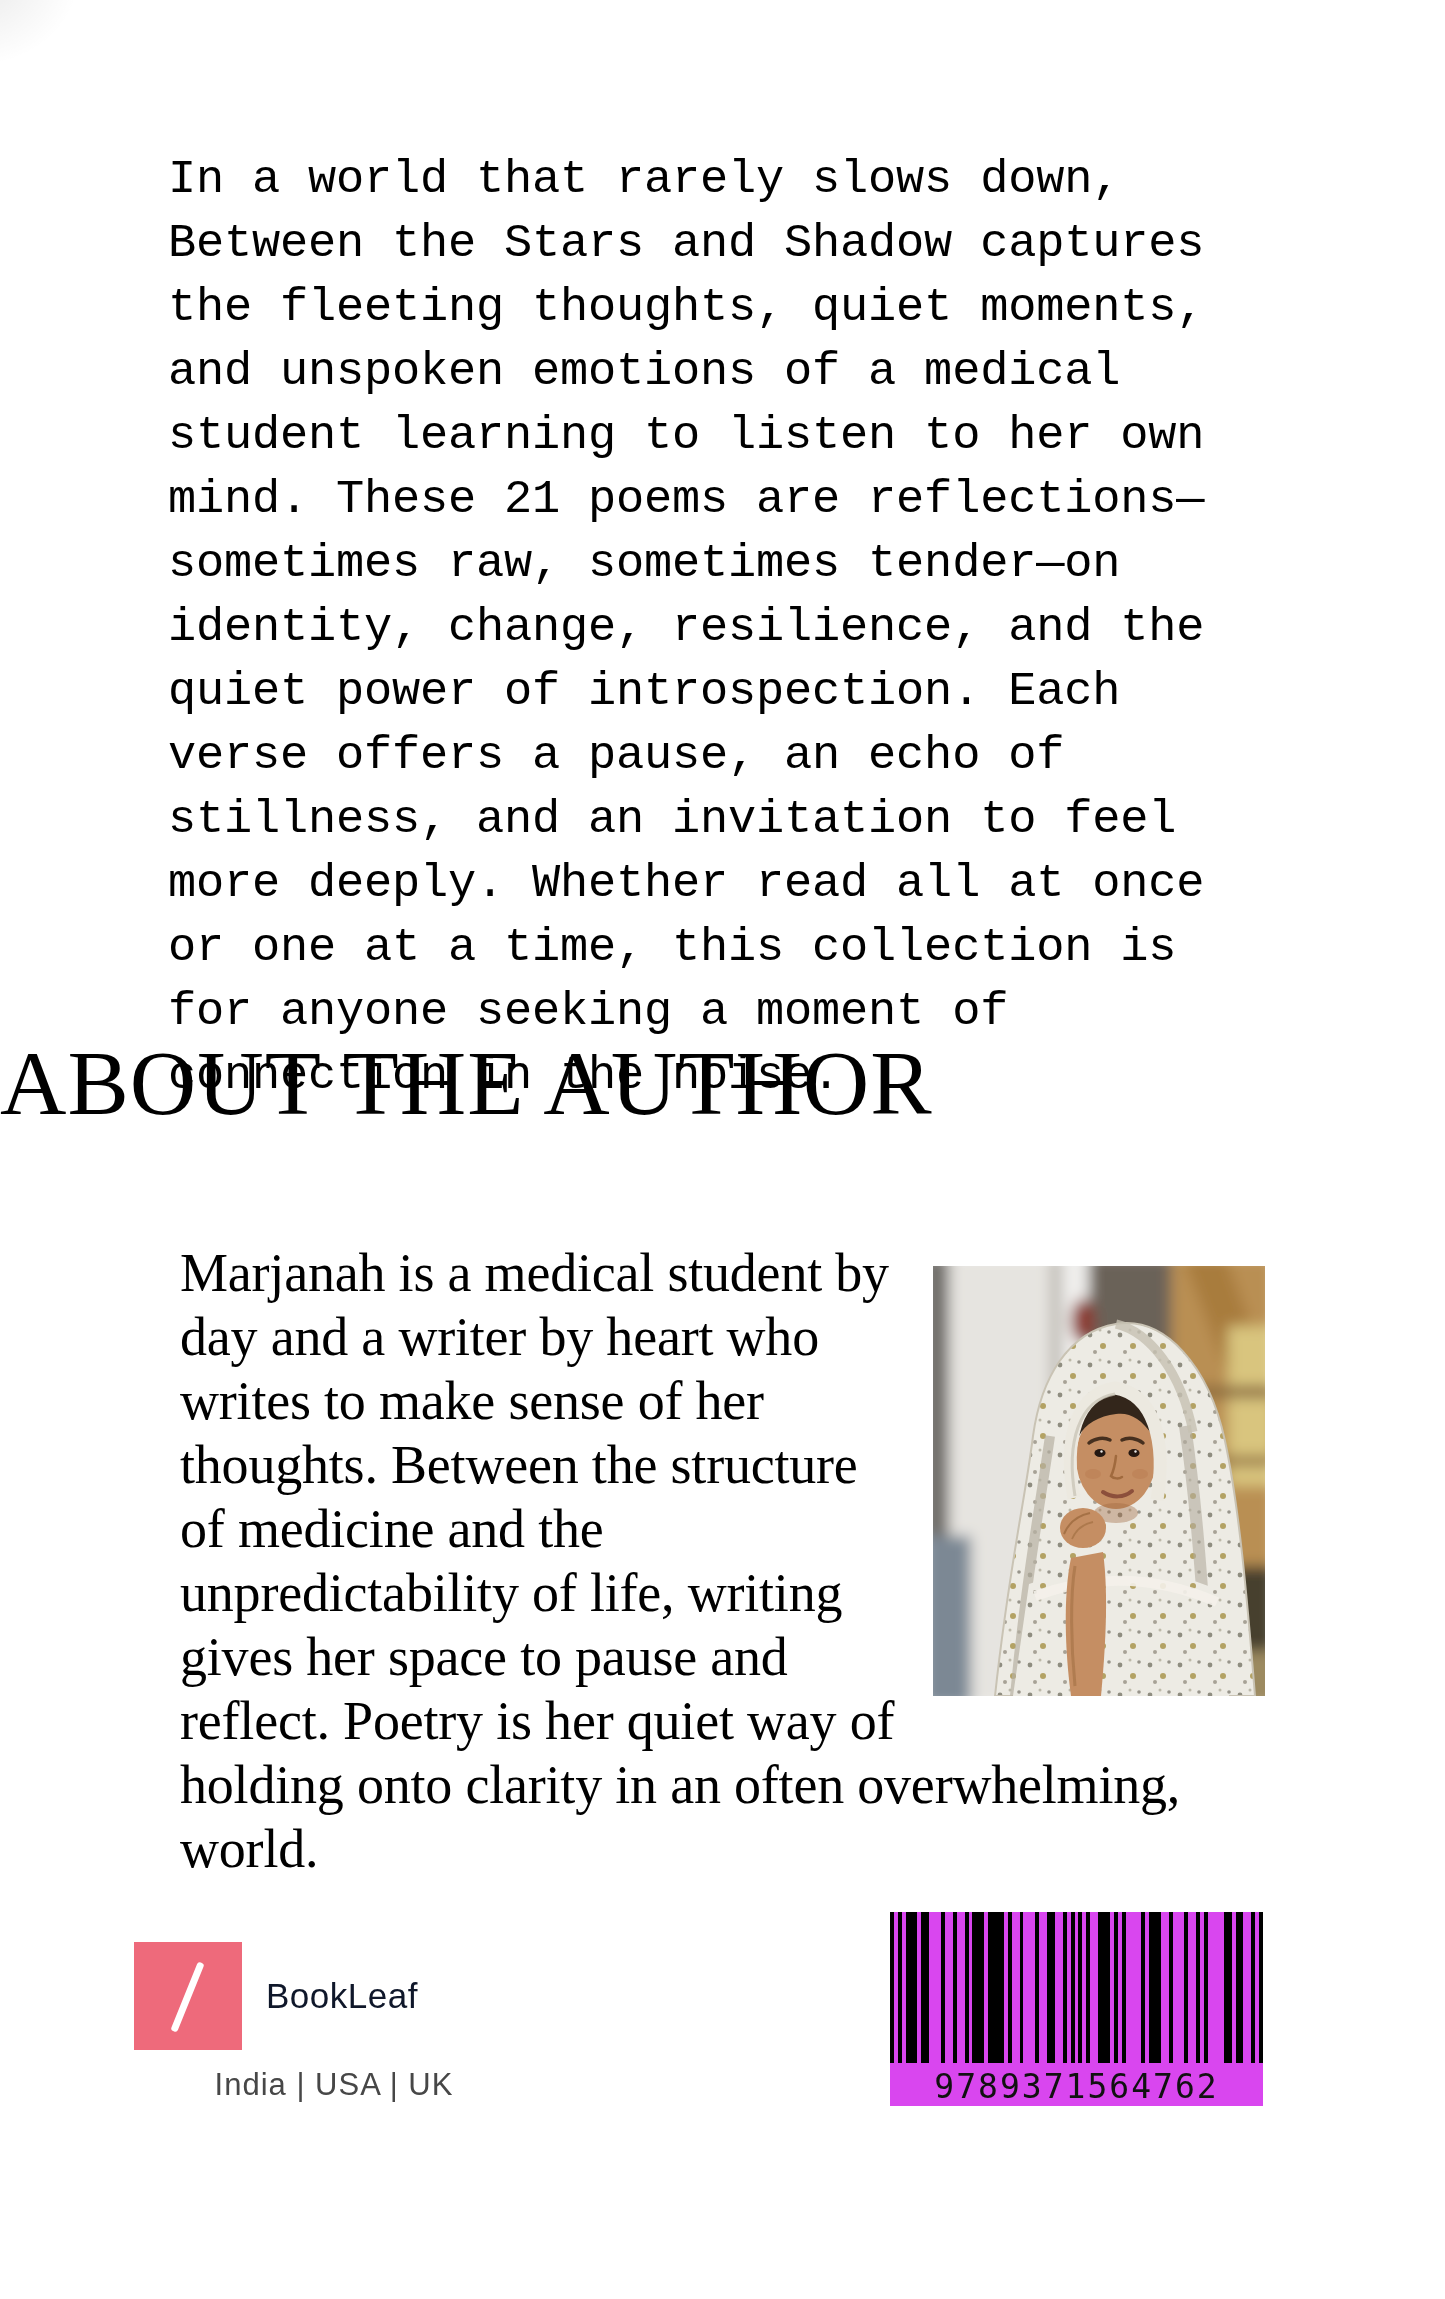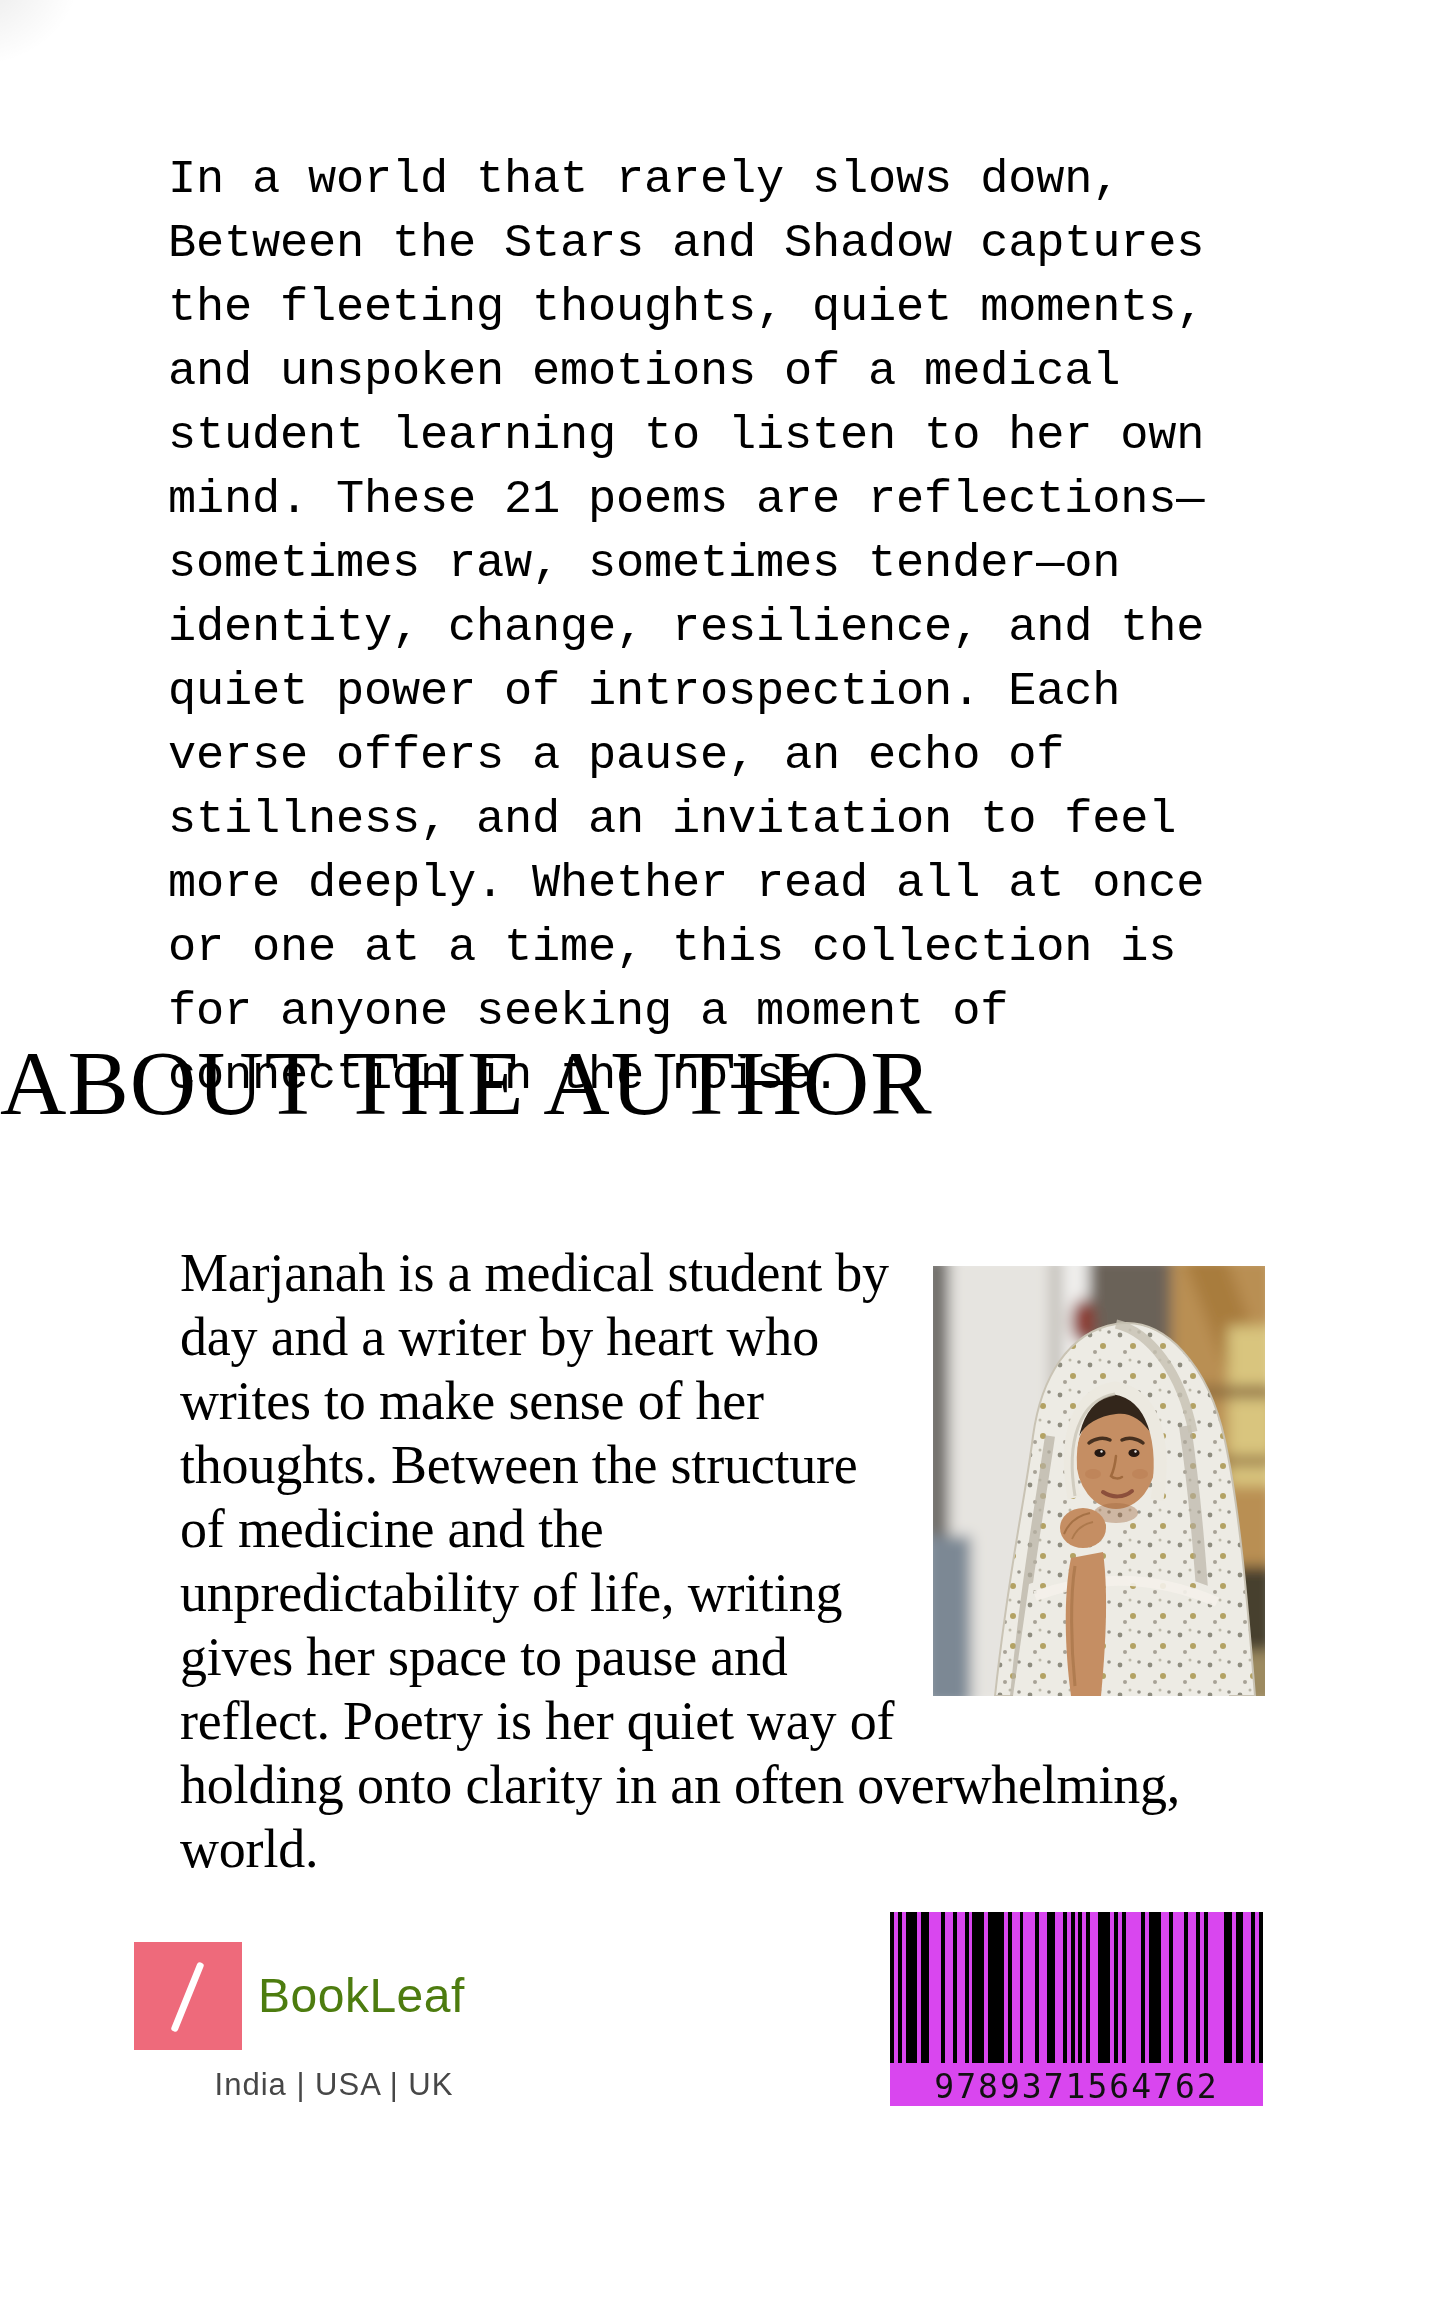--- a/index.html
+++ b/index.html
@@ -91,26 +91,26 @@
     left: 50px;
     top: 18px;
     width: 7px;
     height: 74px;
     background: #ffffff;
     border-radius: 3px;
     transform: rotate(22deg);
     transform-origin: center;
   }
   .logo-text {
-    margin-left: 16px;
+    margin-left: 24px;
     font-family: "Liberation Sans", sans-serif;
     font-weight: 300;
-    font-size: 48px;
+    font-size: 35px;
     line-height: 56px;
-    color: #4d7c0f;
+    color: #0f172a;
     letter-spacing: 0.5px;
   }
   .regions {
     margin-top: 17px;
     width: 400px;
     text-align: center;
     font-family: "Liberation Sans", sans-serif;
     font-weight: 300;
     font-size: 31px;
     color: #474747;

